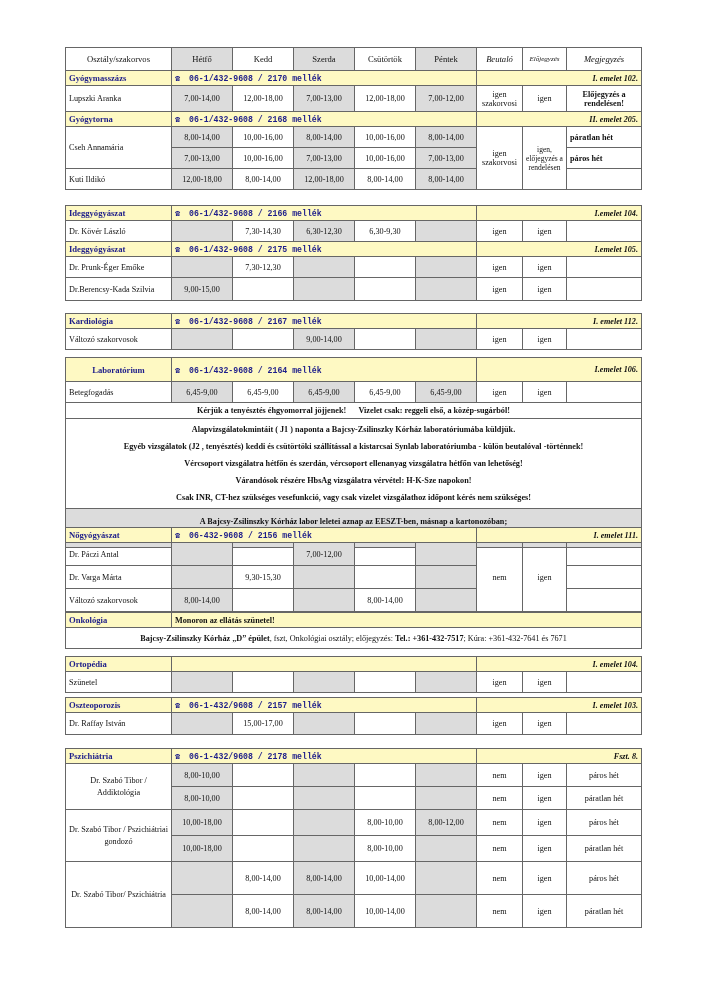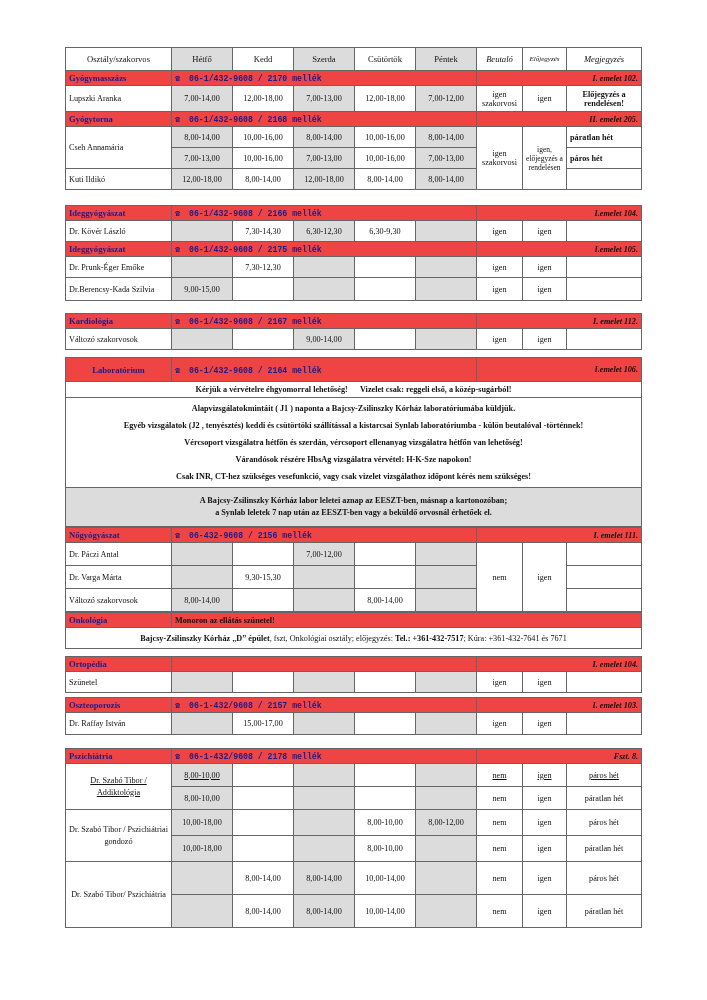--- a/index.html
+++ b/index.html
@@ -2,21 +2,21 @@
 <html><head>
 <meta charset="utf-8">
 <style>
   html, body { margin:0; padding:0; background:#fff; }
   body { width:707px; height:1000px; position:relative; font-family:"Liberation Serif","DejaVu Serif",serif; color:#111; }
   .tbl { position:absolute; left:65px; width:575px; border-collapse:collapse; table-layout:fixed; font-size:8.2px; }
   .tbl td { border:1px solid #666; padding:0 3px; text-align:center; vertical-align:middle; overflow:hidden; }
   .tbl col.c0{width:106px} .tbl col.cd{width:61px} .tbl col.c6{width:46px} .tbl col.c7{width:44px} .tbl col.c8{width:75px}
   .g { background:#dcdcdc; }
   .name { text-align:left !important; }
-  .dept td { background:#ef4444; height:14px; }
+  .dept td { background:#fef9c3; height:14px; }
   .dept .dname { color:#1d1d8a; font-weight:bold; text-align:left; font-size:8.6px; }
   .dept .phone { color:#1d1d8a; font-weight:bold; text-align:left;font-family:Liberation Mono, monospace; }
   .dept .loc { font-weight:bold; font-style:italic; text-align:right; }
   .hdr td { font-weight:normal; height:22px; font-size:8.6px; }
   .hdr td.it { font-style:italic; }
   .row td { height:20px; }
   .bold { font-weight:bold; }
   .note td { font-weight:bold; text-align:center; height:15px; }
   .notes td { font-weight:bold; line-height:17px; padding:2px; }
   .ph { display:inline-block; width:14px; }
@@ -203,22 +203,33 @@
       <col class="c6">
       <col class="c7">
       <col class="c8">
     </colgroup>
   <tbody>
       <tr class="dept" style="height:24px">
     <td class="dname" style="text-align:center">Laboratórium</td>
     <td colspan="5" class="phone"><span class="ph">☎</span><span>06-1/432-9608 / 2164 mellék</span></td>
     <td colspan="3" class="loc">I.emelet 106.</td>
   </tr>
+  <tr class="row">
+    <td class="name">Betegfogadás</td>
+    <td class="g">6,45-9,00</td>
+    <td>6,45-9,00</td>
+    <td class="g">6,45-9,00</td>
+    <td>6,45-9,00</td>
+    <td class="g">6,45-9,00</td>
+    <td>igen</td>
+    <td>igen</td>
+    <td></td>
+  </tr>
   <tr class="note">
-    <td colspan="9"><span>Kérjük a vérvételre éhgyomorral lehetőség!</span>&nbsp;&nbsp;&nbsp;&nbsp;&nbsp;&nbsp;<span>Vizelet csak: reggeli első, a közép-sugárból!</span></td>
+    <td colspan="9"><span>Kérjük a tenyésztés éhgyomorral jöjjenek!</span>&nbsp;&nbsp;&nbsp;&nbsp;&nbsp;&nbsp;<span>Vizelet csak: reggeli első, a közép-sugárból!</span></td>
   </tr>
   <tr class="notes">
     <td colspan="9">
       <div>Alapvizsgálatokmintáit ( J1 ) naponta a Bajcsy-Zsilinszky Kórház laboratóriumába küldjük.</div>
       <div>Egyéb vizsgálatok (J2 , tenyésztés) keddi és csütörtöki szállítással a kistarcsai Synlab laboratóriumba - külön beutalóval -történnek!</div>
       <div>Vércsoport vizsgálatra hétfőn és szerdán, vércsoport ellenanyag vizsgálatra hétfőn van lehetőség!</div>
       <div>Várandósok részére HbsAg vizsgálatra vérvétel: H-K-Sze napokon!</div>
       <div>Csak INR, CT-hez szükséges vesefunkció, vagy csak vizelet vizsgálathoz időpont kérés nem szükséges!</div>
     </td>
   </tr>
@@ -381,21 +392,21 @@
       <col class="c8">
     </colgroup>
   <tbody>
       <tr class="dept">
     <td class="dname">Pszichiátria</td>
     <td colspan="5" class="phone"><span class="ph">☎</span><span>06-1-432/9608 / 2178 mellék</span></td>
     <td colspan="3" class="loc">Fszt. 8.</td>
   </tr>
   </tbody>
     <tbody id="psych-body">
-      <tr class="row" style="height: 23px; text-decoration: underline;">
+      <tr class="row" style="height: 23px;">
         <td rowspan="2" style="line-height: 12px;">Dr. Szabó Tibor / Addiktológia</td>
         <td class="g">8,00-10,00</td>
         <td></td>
         <td class="g"></td>
         <td></td>
         <td class="g"></td>
         <td>nem</td>
         <td>igen</td>
         <td>páros hét</td>
       </tr>

